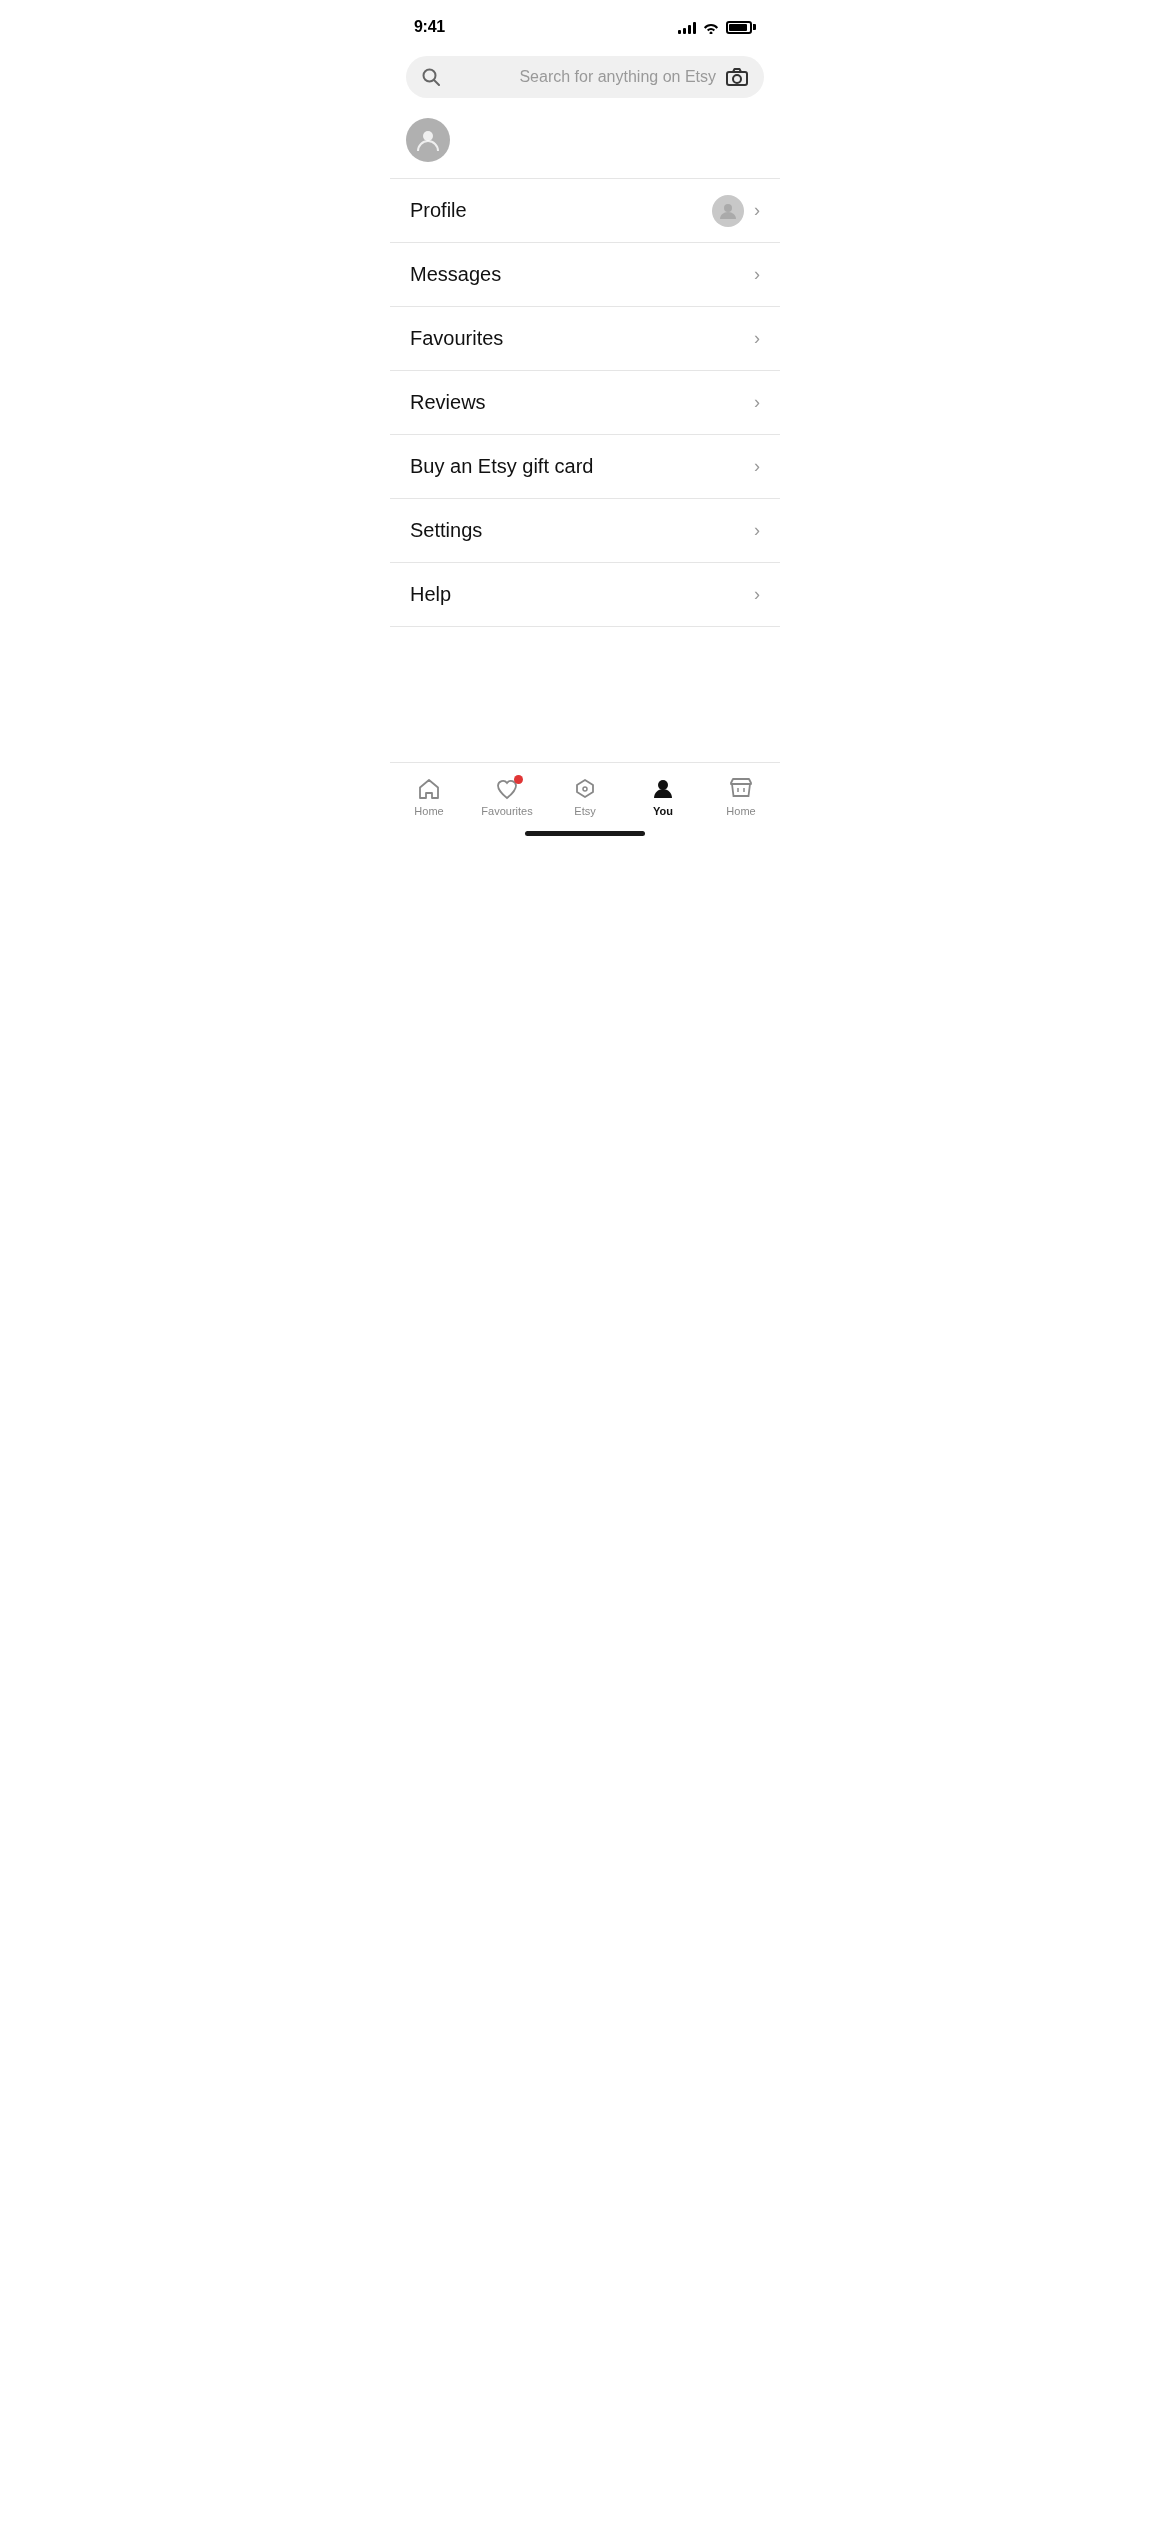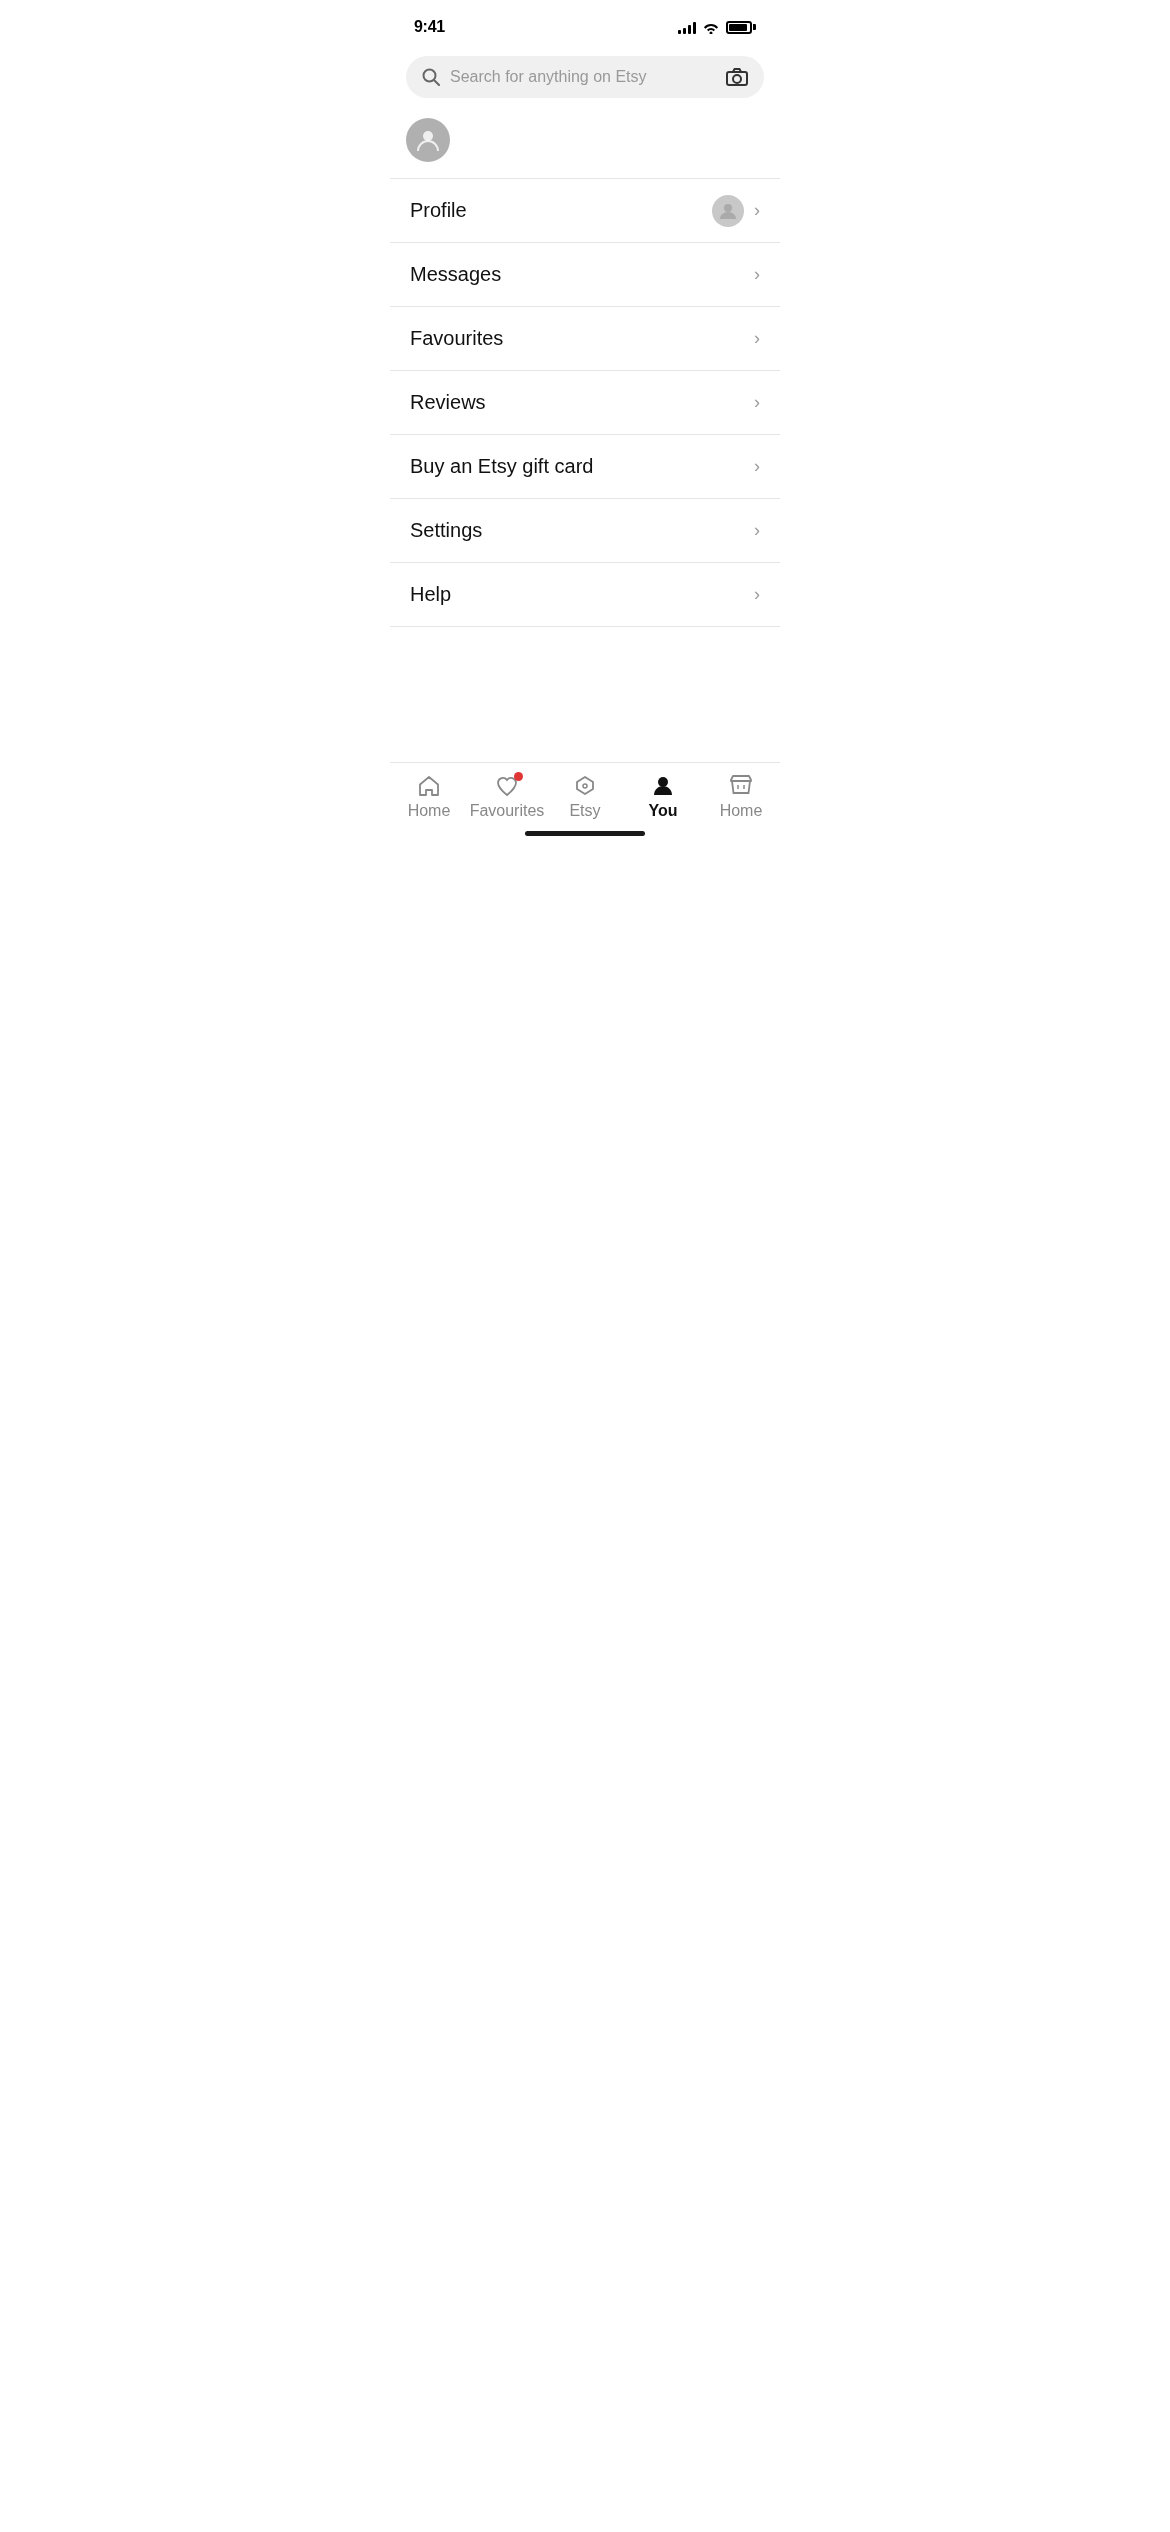--- a/index.html
+++ b/index.html
@@ -91,20 +91,21 @@
       padding: 8px 16px 12px 16px;
     }
 
     .search-bar {
       display: flex;
       align-items: center;
       background: #f0f0f0;
       border-radius: 24px;
       padding: 12px 16px;
       gap: 10px;
+      text-align: right;
     }
 
     .search-icon-wrap {
       color: #666;
       font-size: 16px;
       flex-shrink: 0;
     }
 
     .search-placeholder {
       flex: 1;
@@ -217,21 +218,21 @@
       font-size: 22px;
       color: #888;
       position: relative;
     }
 
     .tab-icon.active {
       color: #111;
     }
 
     .tab-label {
-      font-size: 16px;
+      font-size: 11px;
       color: #888;
     }
 
     .tab-label.active {
       color: #111;
       font-weight: 700;
     }
 
     .notification-dot {
       width: 9px;

